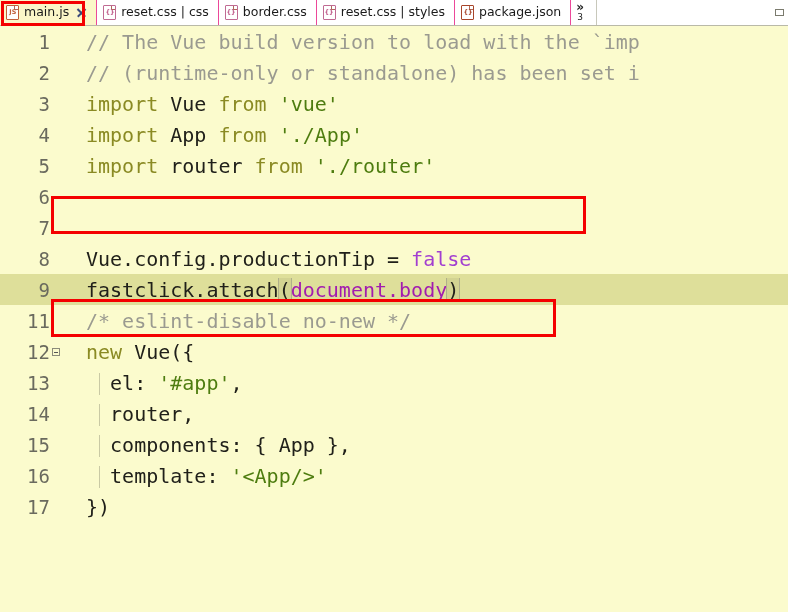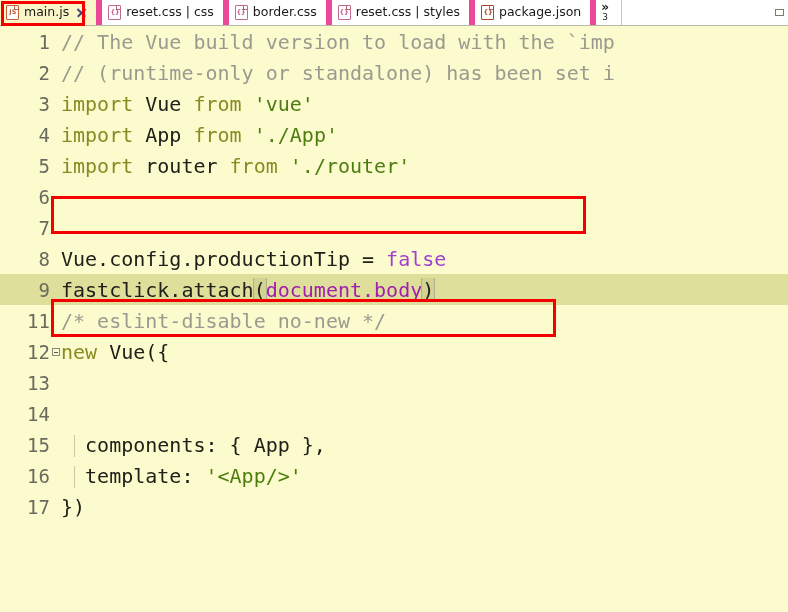--- a/index.html
+++ b/index.html
@@ -28,21 +28,21 @@
     box-sizing: border-box;
   }
   .tab {
     display: flex;
     align-items: center;
     gap: 5px;
     padding: 0 9px 0 6px;
     height: 25px;
     box-sizing: border-box;
     background: #ffffff;
-    border-right: 6px solid #ec4899;
+    border-right: 1px solid #ec4899;
     font-family: "DejaVu Sans", sans-serif;
     font-size: 12.5px;
     color: #1a1a1a;
     white-space: nowrap;
     cursor: default;
   }
   .tab.active {
     background: #fbf6c8;
   }
   .tab-label { line-height: 1; }
@@ -187,20 +187,21 @@
     left: 2px; top: 50%;
     width: 4px; height: 1px;
     background: #555;
   }
   .code-text {
     flex: 1 1 auto;
     white-space: pre;
     overflow: hidden;
     color: #20201a;
     position: relative;
+    margin-left: 25px;
   }
   .indent-guide {
     display: inline-block;
     width: 0;
     border-left: 1px solid #c9c9a4;
     height: 26px;
     vertical-align: middle;
     position: absolute;
     left: 13px;
     top: 2px;
@@ -355,26 +356,27 @@
 
   <div class="code-line">
     <span class="gutter">12</span>
     <span class="fold has-marker"></span>
     <span class="code-text"><span class="c-kw">new</span><span class="c-plain"> Vue({</span></span>
   </div>
 
   <div class="code-line">
     <span class="gutter">13</span>
     <span class="fold"></span>
+    <span class="code-text"><span class="indent-guide"></span><span class="c-plain">  el: </span><span class="c-str">'#app'</span><span class="c-plain">,</span></span>
   </div>
 
   <div class="code-line">
     <span class="gutter">14</span>
     <span class="fold"></span>
-    <span class="code-text"><span class="indent-guide"></span></span>
+    <span class="code-text"><span class="indent-guide"></span><span class="c-plain">  router,</span></span>
   </div>
 
   <div class="code-line">
     <span class="gutter">15</span>
     <span class="fold"></span>
     <span class="code-text"><span class="indent-guide"></span><span class="c-plain">  components: { App },</span></span>
   </div>
 
   <div class="code-line">
     <span class="gutter">16</span>

